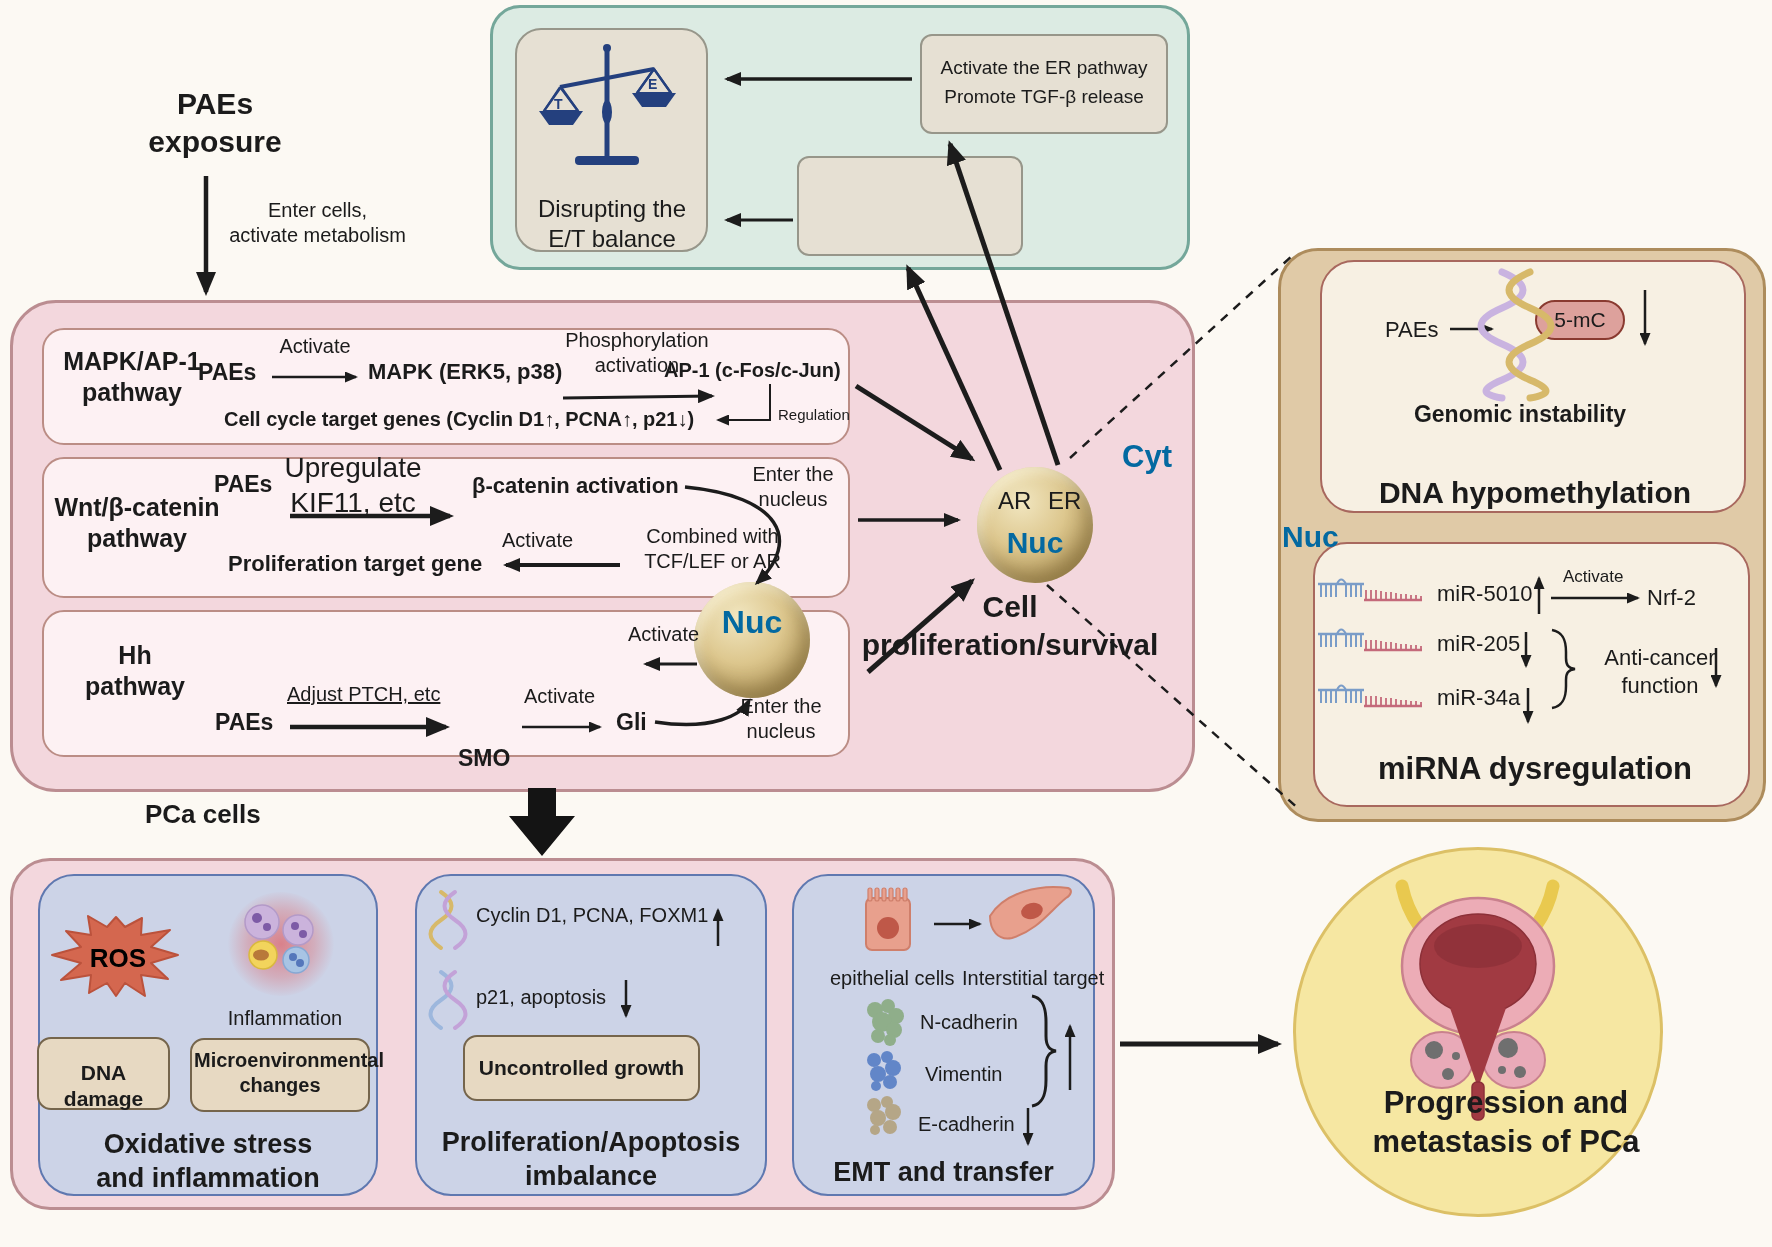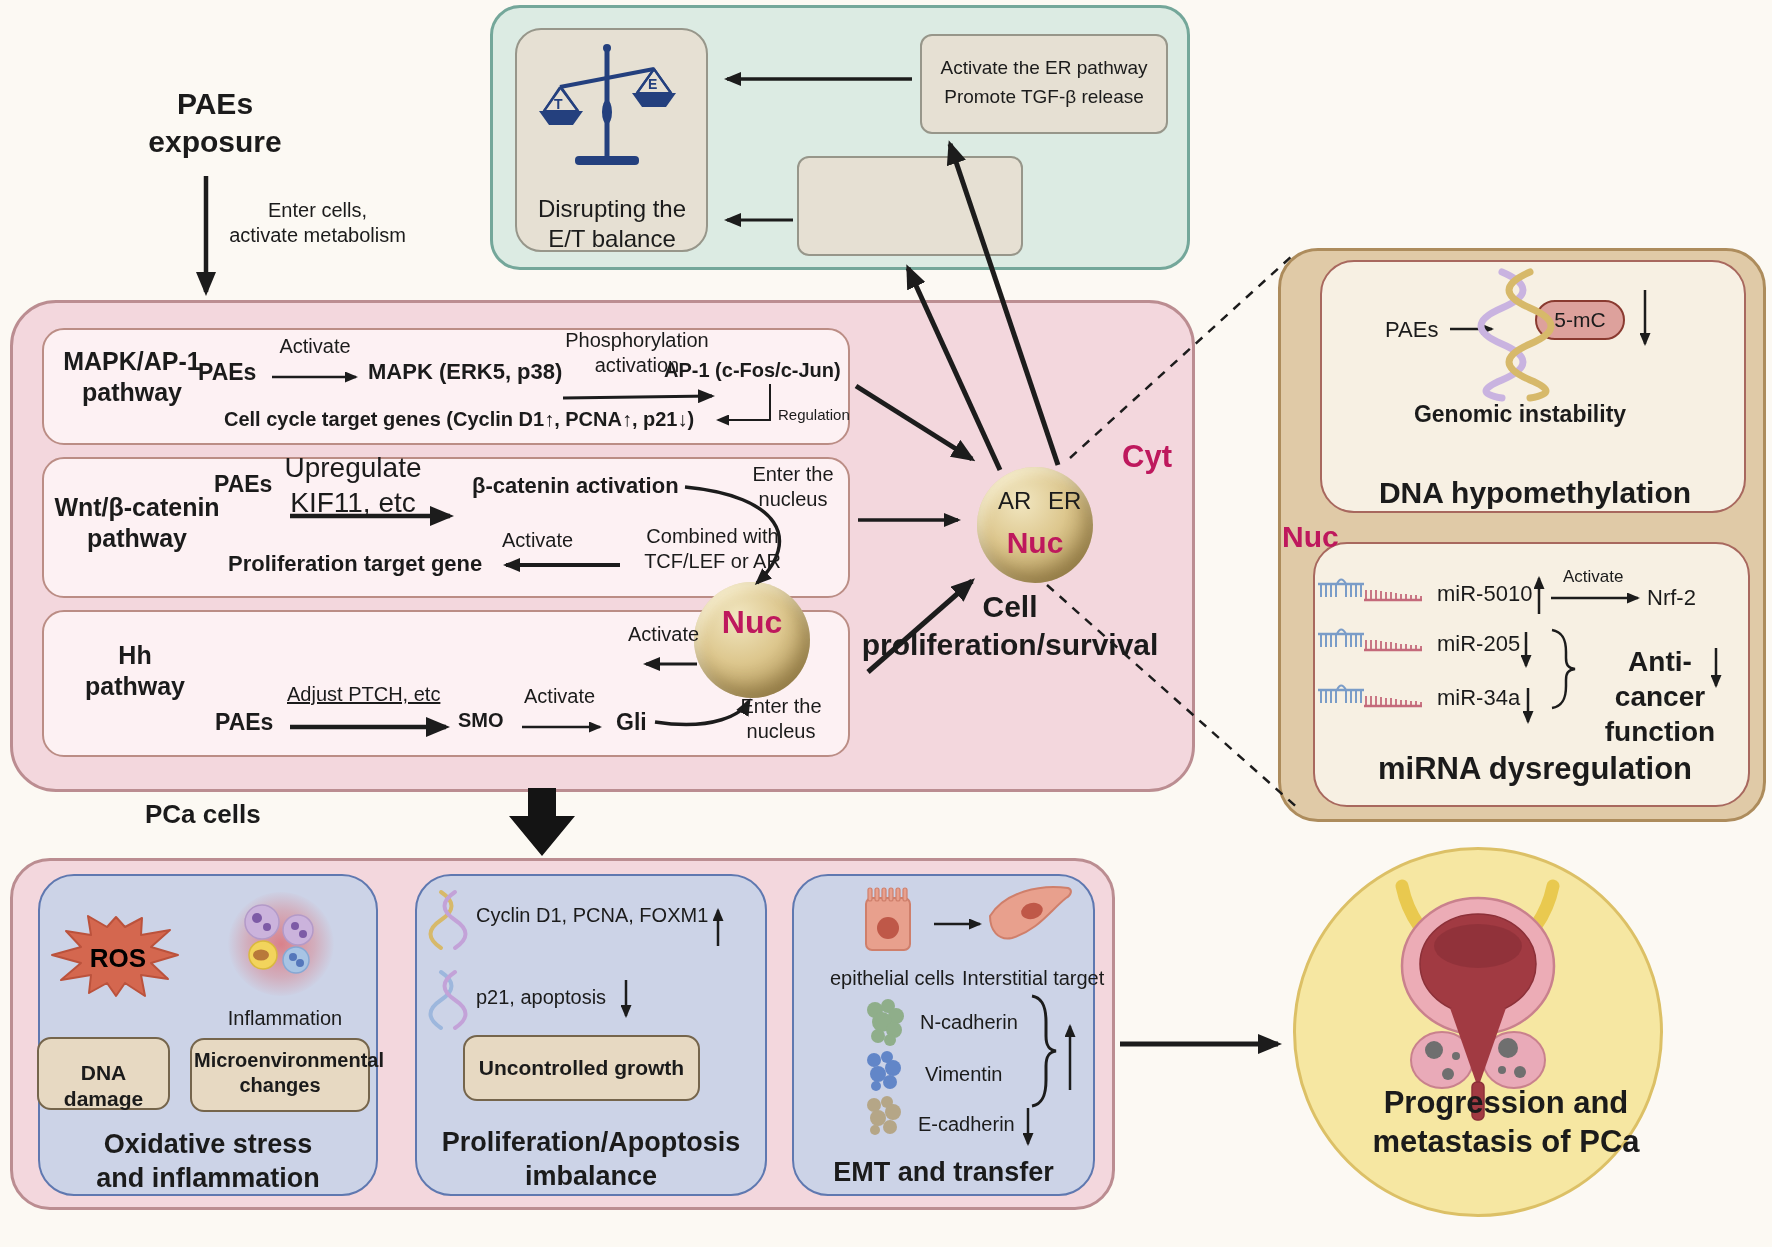--- a/index.html
+++ b/index.html
@@ -3,21 +3,21 @@
 <meta charset="utf-8">
 <style>
   html,body{margin:0;padding:0;background:#efece6;}
   #canvas{position:relative;width:1772px;height:1247px;background:#fcf9f3;overflow:hidden;
           font-family:"Liberation Sans",sans-serif;}
   .panel{position:absolute;box-sizing:border-box;}
   .t{position:absolute;font-family:"Liberation Sans",sans-serif;color:#1b1b1b;
      white-space:pre-line;line-height:1.25;}
   .b{font-weight:700;}
   .c{text-align:center;}
-  .red{color:#be185d;}
+  .red{color:#0369a1;}
   .navy{color:#24407e;}
   .sphere{position:absolute;border-radius:50%;
      background:radial-gradient(circle at 38% 30%, #f1e6c0 0%, #ddc78e 42%, #b59a5c 80%, #997e45 100%);
      box-shadow:inset -7px -11px 18px rgba(88,68,28,.38), inset 5px 7px 12px rgba(255,250,228,.65);}
   svg{position:absolute;left:0;top:0;pointer-events:none;}
   #glow{position:absolute;left:228px;top:892px;width:106px;height:104px;border-radius:50%;
      background:radial-gradient(circle,rgba(228,62,62,.55) 0%,rgba(228,62,62,.25) 45%,rgba(228,62,62,0) 72%);}
 </style>
 </head>
 <body>
@@ -279,21 +279,21 @@
   <div class="t c" style="left:610px;top:524px;width:205px;font-size:20px;">Combined with
 TCF/LEF or AR</div>
   <span class="t" style="left:502px;top:528px;font-size:20px;">Activate</span>
   <span class="t b" style="left:228px;top:550px;font-size:22px;">Proliferation target gene</span>
 
   <div class="t b c" style="left:60px;top:640px;width:150px;font-size:25px;">Hh
 pathway</div>
   <span class="t" style="left:628px;top:622px;font-size:20px;">Activate</span>
   <span class="t b" style="left:215px;top:708px;font-size:23px;">PAEs</span>
   <span class="t" style="left:287px;top:682px;font-size:20px;text-decoration:underline;">Adjust PTCH, etc</span>
-  <span class="t b" style="left:458px;top:708px;font-size:20px;">SMO</span>
+  <span class="t b" style="left:458px;top:744px;font-size:23px;">SMO</span>
   <span class="t" style="left:524px;top:684px;font-size:20px;">Activate</span>
   <span class="t b" style="left:616px;top:708px;font-size:23px;">Gli</span>
   <div class="t c" style="left:716px;top:694px;width:130px;font-size:20px;">Enter the
 nucleus</div>
 
   <div class="t b red c" style="left:694px;top:602px;width:116px;font-size:32px;">Nuc</div>
   <span class="t" style="left:998px;top:486px;font-size:24px;">AR</span>
   <span class="t" style="left:1048px;top:486px;font-size:24px;">ER</span>
   <div class="t b red c" style="left:977px;top:524px;width:116px;font-size:30px;">Nuc</div>
   <span class="t b red" style="left:1122px;top:438px;font-size:31px;">Cyt</span>
@@ -304,21 +304,21 @@
   <span class="t b red" style="left:1282px;top:518px;font-size:30px;">Nuc</span>
   <span class="t" style="left:1385px;top:316px;font-size:22px;">PAEs</span>
   <div class="t c" style="left:1535px;top:307px;width:90px;font-size:21px;">5-mC</div>
   <div class="t b c" style="left:1390px;top:400px;width:260px;font-size:23px;">Genomic instability</div>
   <div class="t b c" style="left:1340px;top:474px;width:390px;font-size:30px;">DNA hypomethylation</div>
   <span class="t" style="left:1437px;top:580px;font-size:22px;">miR-5010</span>
   <span class="t" style="left:1563px;top:566px;font-size:17px;">Activate</span>
   <span class="t" style="left:1647px;top:584px;font-size:22px;">Nrf-2</span>
   <span class="t" style="left:1437px;top:630px;font-size:22px;">miR-205</span>
   <span class="t" style="left:1437px;top:684px;font-size:22px;">miR-34a</span>
-  <div class="t c" style="left:1590px;top:644px;width:140px;font-size:28px;font-weight:bold;">Anti-cancer
+  <div class="t c" style="left:1590px;top:644px;width:140px;font-size:22px;">Anti-cancer
 function</div>
   <div class="t b c" style="left:1355px;top:750px;width:360px;font-size:31px;">miRNA dysregulation</div>
 
   <div class="t b c" style="left:78px;top:942px;width:80px;font-size:26px;color:#000000;">ROS</div>
   <div class="t c" style="left:225px;top:1006px;width:120px;font-size:20px;">Inflammation</div>
   <div class="t b c" style="left:41px;top:1060px;width:125px;font-size:21px;">DNA damage</div>
   <div class="t b c" style="left:194px;top:1048px;width:172px;font-size:20px;">Microenvironmental
 changes</div>
   <div class="t b c" style="left:46px;top:1128px;width:324px;font-size:27px;">Oxidative stress
 and inflammation</div>

